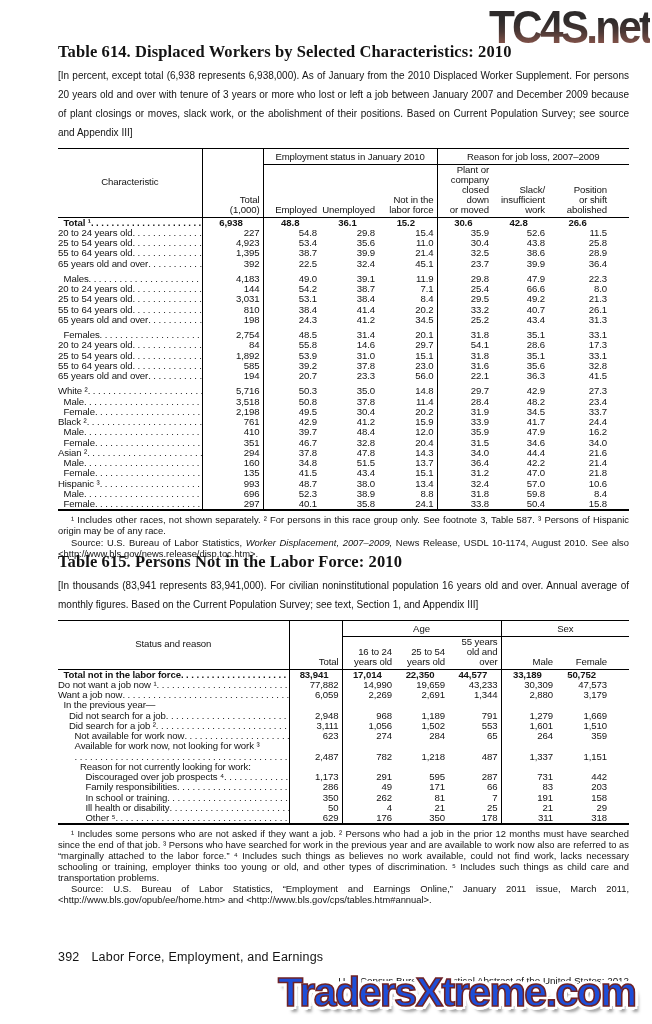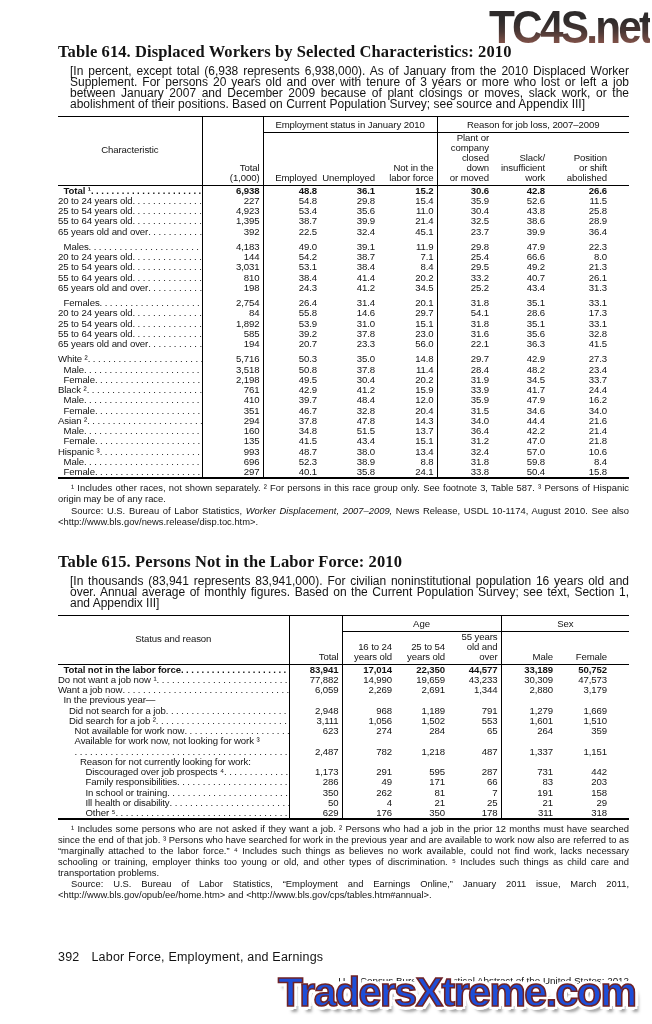--- a/index.html
+++ b/index.html
@@ -10,37 +10,37 @@
     font-family:"Liberation Sans","DejaVu Sans",sans-serif; color:#131313;
   }
   .sec { position:absolute; left:58px; width:571px; }
   #sec614 { top:42px; }
   #sec615 { top:552px; }
   .tbl-title {
     font-family:"Liberation Serif","DejaVu Serif",serif;
     font-size:16.5px; font-weight:bold; letter-spacing:.1px; margin-bottom:4px;
     white-space:nowrap;
   }
-  .tbl-note { font-size:12px; line-height:11px; margin-bottom:6px; text-align:justify;margin-left:12px; }
+  .tbl-note { font-size:10px; line-height:19px; margin-bottom:6px; text-align:justify; }
 
   table { border-collapse:collapse; width:571px; table-layout:fixed;
           border-top:1.5px solid #000; border-bottom:2px solid #000; }
   thead { border-bottom:1.5px solid #000; }
   th, td { font-size:9.6px; font-weight:normal; padding:0; letter-spacing:-0.1px; }
   thead th { vertical-align:bottom; line-height:9.9px; padding-bottom:2px; }
   th.sp { border-bottom:1px solid #000; text-align:center; vertical-align:top;
           line-height:12px; padding:2px 0 1px 0; }
   th.stub-head { vertical-align:middle; text-align:center; }
   .num { text-align:right; padding-right:3px; }
   .pr-lg { padding-right:22px; }
   .bl { border-left:1px solid #000; }
   .preline { white-space:pre-line; }
   tbody td { line-height:10.25px; vertical-align:bottom; }
   tr.gap td { padding-top:5px; }
-  tr.bold td { font-weight:bold; }
+  tr.bold td { font-weight:bold;text-align:center; }
   .stubwrap { display:flex; align-items:baseline; overflow:hidden; }
   .lbl { white-space:nowrap; }
   .dots { flex:1; white-space:nowrap; overflow:hidden; }
   .dots::before { content:" . . . . . . . . . . . . . . . . . . . . . . . . . . . . . . . . . . . . . . . . . . . . . . . . . . . ."; }
   tr.no-dots .dots::before { content:""; }
 
   .fn { font-size:9.4px; line-height:10.8px; text-indent:13px; margin-top:1px; text-align:justify; }
   .fn-block { margin-top:4px; }
 
   .footer-left { position:absolute; left:58px; top:950px; font-size:12.5px;
@@ -279,21 +279,21 @@
             <td class="num pr-lg">31.3</td>
           </tr>
           <tr class="gap">
             <td>
               <div class="stubwrap" style="padding-left: 5.5px;">
                 <span class="lbl">Females</span>
                 <span class="dots"></span>
               </div>
             </td>
             <td class="num bl">2,754</td>
-            <td class="num bl">26.4</td>
+            <td class="num bl">48.5</td>
             <td class="num">31.4</td>
             <td class="num">20.1</td>
             <td class="num bl">31.8</td>
             <td class="num">35.1</td>
             <td class="num pr-lg">33.1</td>
           </tr>
           <tr>
             <td>
               <div class="stubwrap" style="padding-left: 0px;">
                 <span class="lbl">20 to 24 years old</span>

